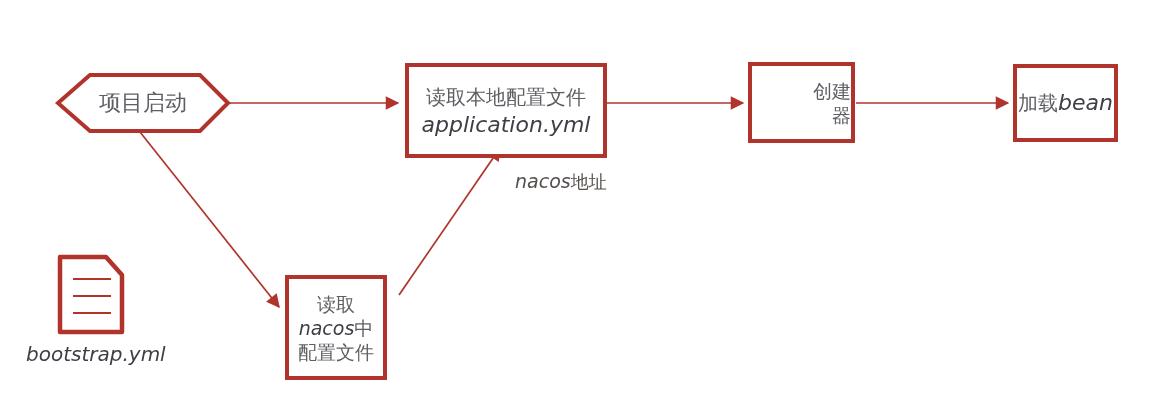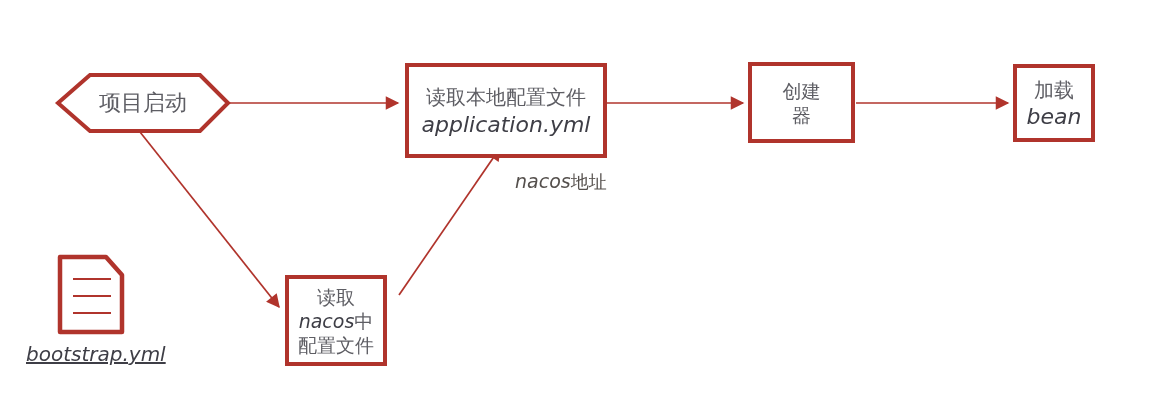--- a/index.html
+++ b/index.html
@@ -31,39 +31,38 @@
   .cjk{color:var(--cjk-text);font-family:"DejaVu Sans",sans-serif;}
   .latin{color:var(--latin-text);font-style:italic;font-family:"DejaVu Sans",sans-serif;}
   .hex-label{
     position:absolute;left:58px;top:75px;width:170px;height:56px;
     display:flex;align-items:center;justify-content:center;
     font-size:22px;color:var(--cjk-text);font-family:Liberation Mono, monospace;
   }
   .box-local{left:405px;top:63px;width:202px;height:95px;}
   .box-local .l1{font-size:20px;line-height:28px;}
   .box-local .l2{font-size:22px;line-height:28px;}
-  .box-spring{left:748px;top:62px;width:107px;height:81px;}
+  .box-spring{left:748px;top:62px;width:107px;height:81px;align-items:flex-end;}
   .box-spring .ln{font-size:19px;line-height:24px;}
   .box-spring .latin{font-size:20px;}
-  .box-bean{left:1013px;top:64px;width:82px;height:78px;}
+  .box-bean{left:1013px;top:64px;width:105px;height:78px;}
   .box-bean .ln{font-size:20px;}
   .box-bean .latin{font-size:22px;}
-  .box-nacos{left:285px;top:275px;width:102px;height:91px;}
+  .box-nacos{left:285px;top:275px;width:102px;height:105px;}
   .box-nacos .ln{font-size:19px;line-height:24px;}
   .edge-label{
     position:absolute;left:515px;top:170px;
     font-size:18px;color:var(--edge-label-text);
     white-space:nowrap;
   }
   .edge-label .latin{color:var(--edge-label-text);font-size:19px;}
   .file-label{
     position:absolute;left:26px;top:342px;
     font-size:20px;font-style:italic;color:var(--latin-text);
     white-space:nowrap;
-    text-decoration:underline;
   }
 </style>
 </head>
 <body>
 
 <div class="canvas">
 
   <svg class="layer" width="1164" height="415" viewBox="0 0 1164 415">
     <defs>
       <marker id="arrow" viewBox="0 0 10 10" refX="9" refY="5" markerWidth="9" markerHeight="8" orient="auto">

